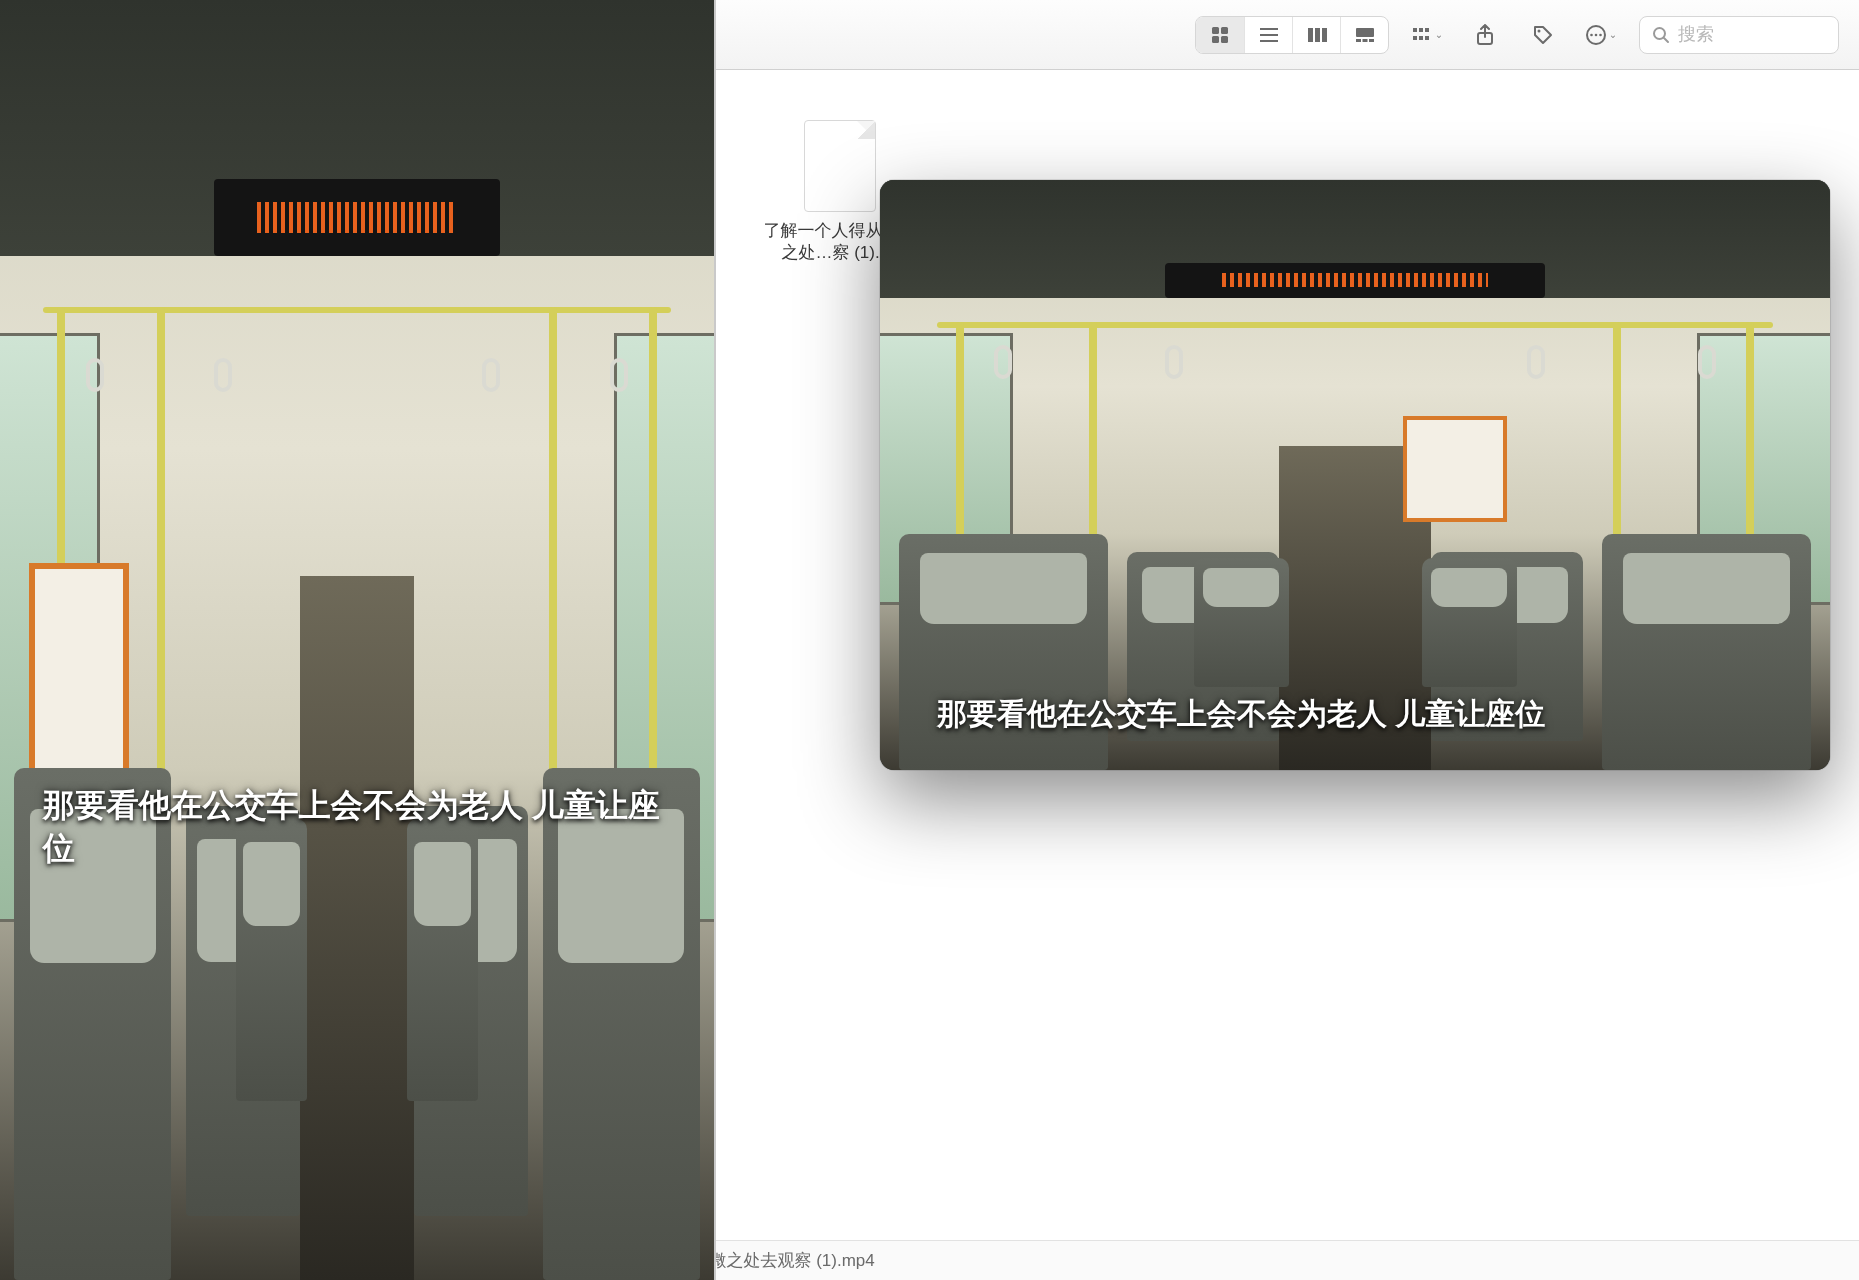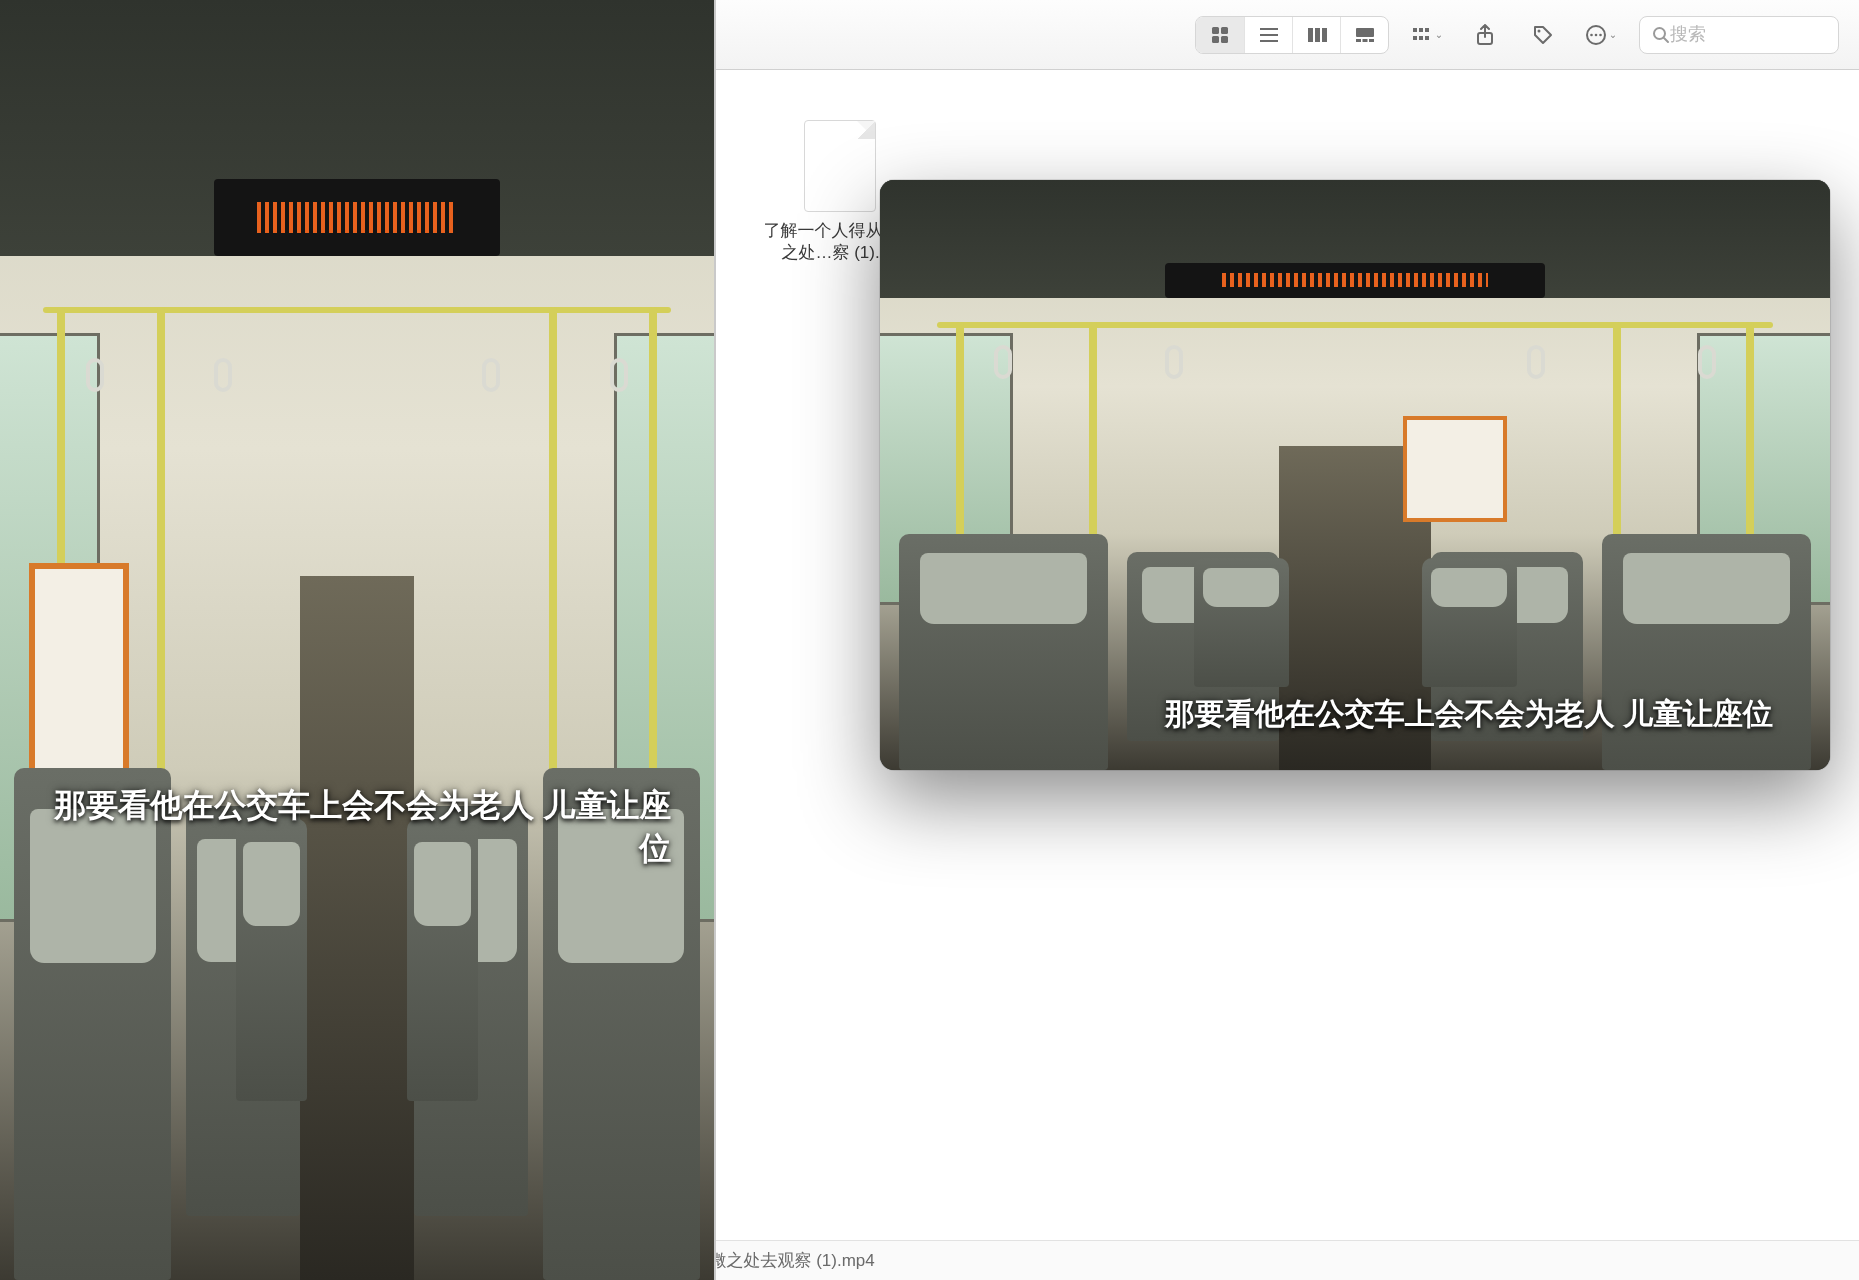--- a/index.html
+++ b/index.html
@@ -64,21 +64,21 @@
   color: #888;
 }
 .search-box {
   display: flex;
   align-items: center;
   border: 1px solid #d6d6d6;
   border-radius: 8px;
   background: #fff;
   height: 38px;
   padding: 13px 12px;
-  gap: 0;
+  gap: 8px;
   min-width: 200px;
 }
 .search-box input {
   border: none;
   outline: none;
   font-size: 18px;
   color: #555;
   background: transparent;
   width: 140px;
 }
@@ -268,21 +268,21 @@
   width: 16%;
   background: linear-gradient(#cfe4d4, #9ab99e);
   border: 3px solid #6d6d62;
 }
 .door-glass.dl { left: -2%; }
 .door-glass.dr { right: -2%; }
 
 .subtitle {
   position: absolute;
   left: 0; right: 0; bottom: 4%;
-  text-align: right;
+  text-align: left;
   color: #fff;
   font-weight: 600;
   text-shadow: 0 2px 4px rgba(0,0,0,0.9), 0 0 8px rgba(0,0,0,0.6);
   padding: 0 6%;
   line-height: 1.35;
 }
 .video-window-left .subtitle { font-size: 32px; bottom: 32%; }
 .ql-window .subtitle { font-size: 30px; bottom: 6%; }
 
 svg { display:block; }

